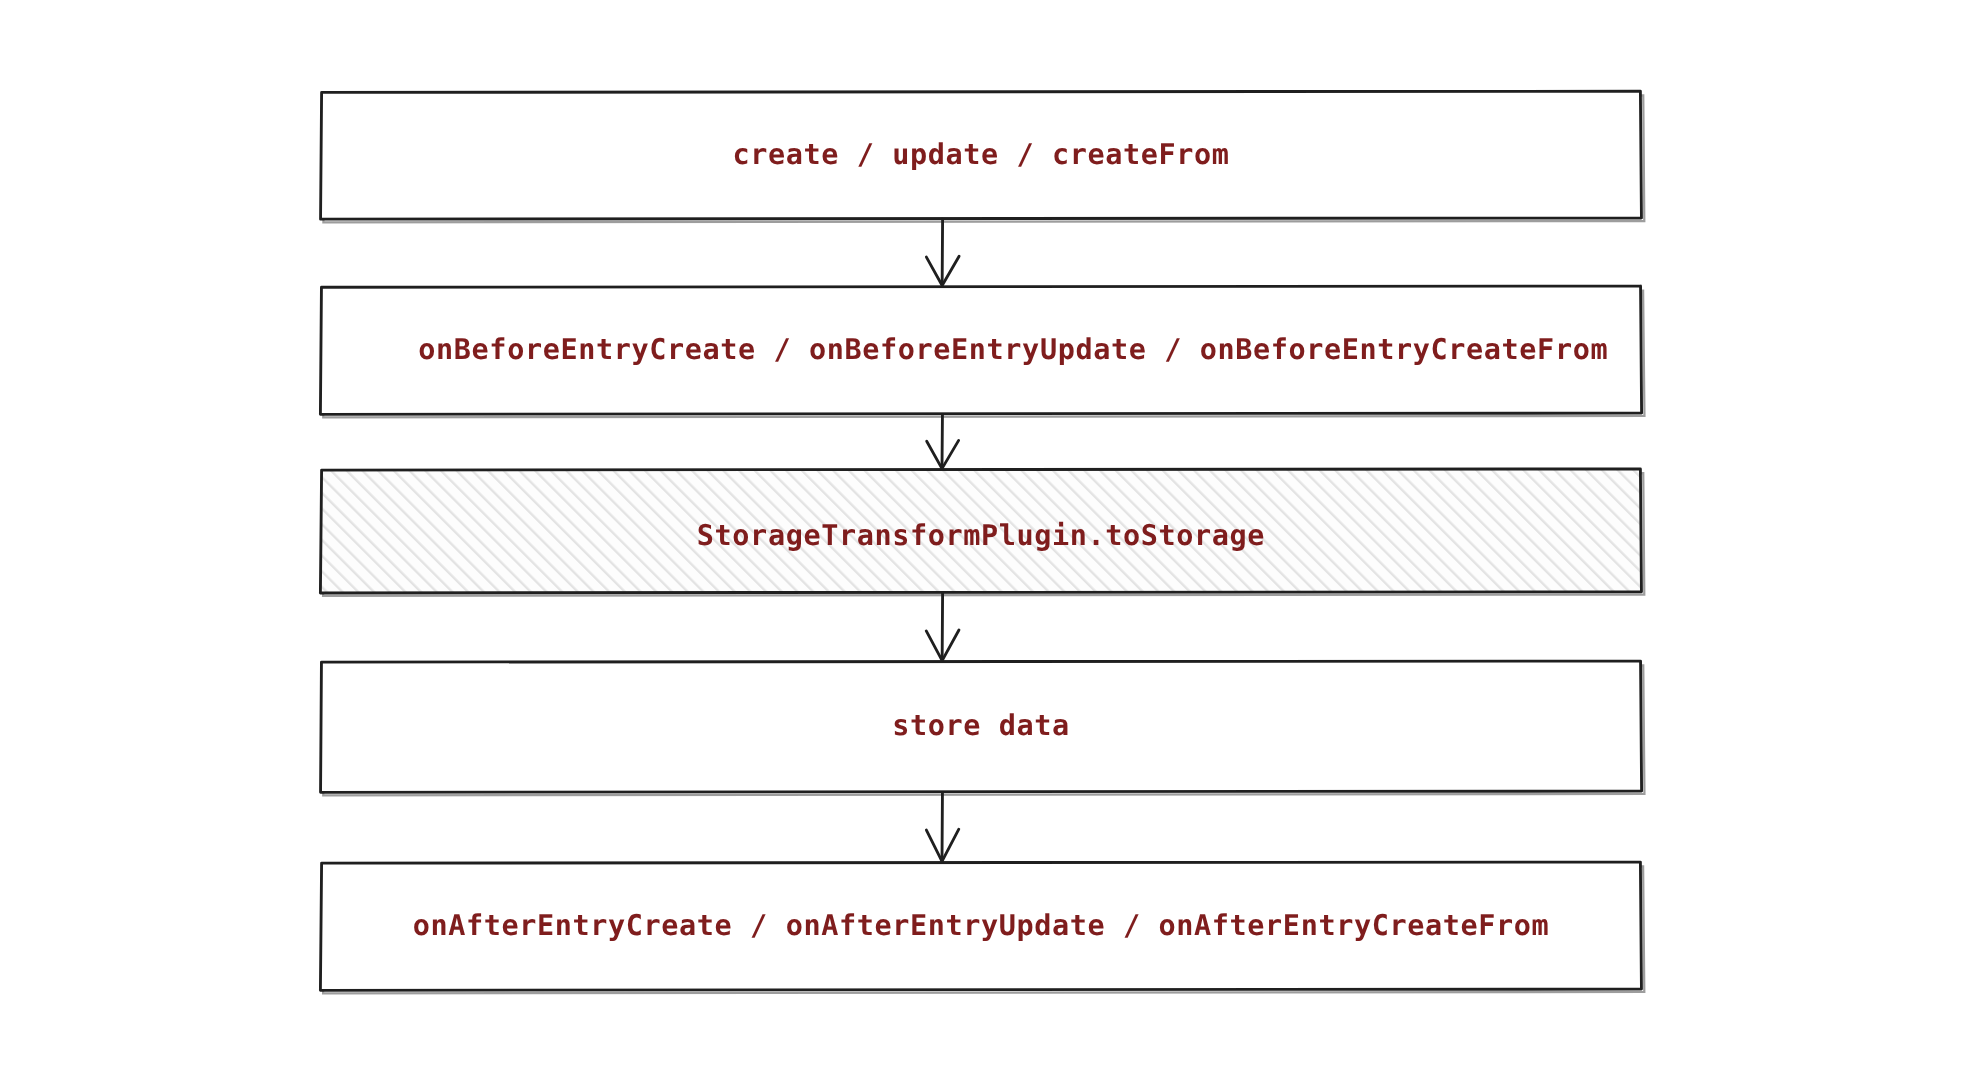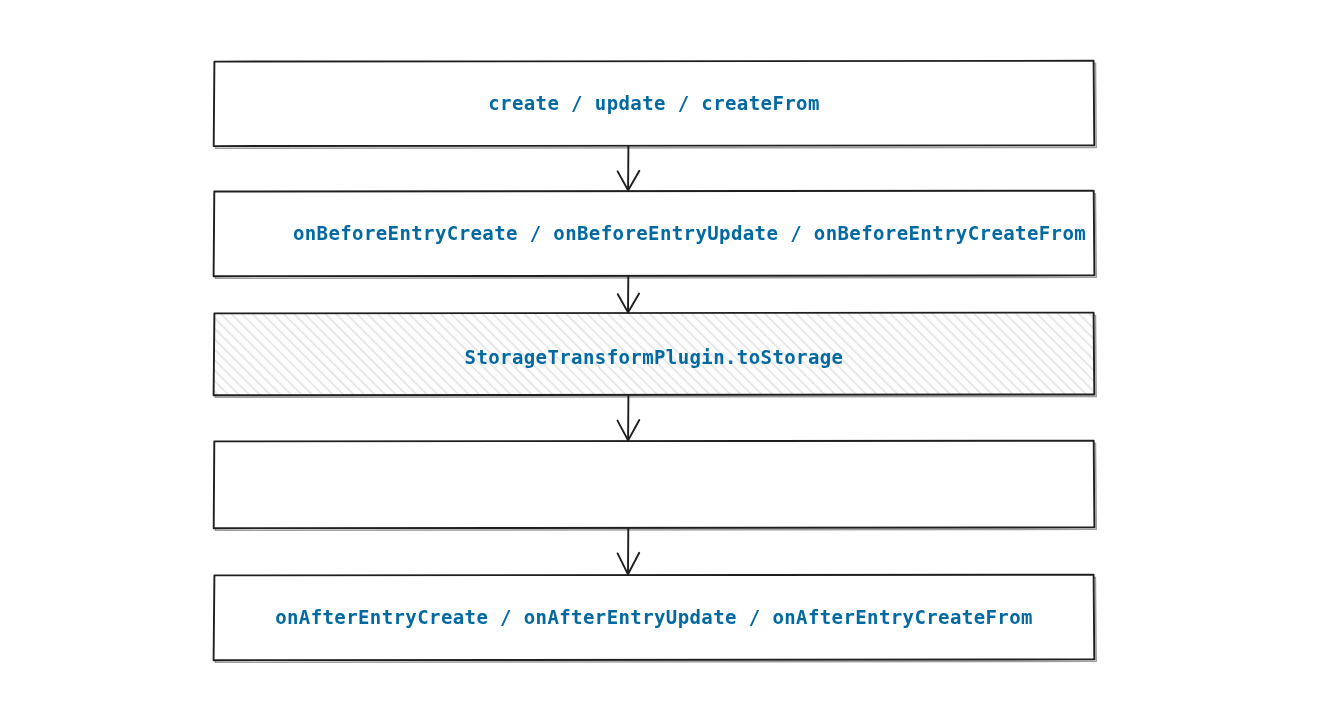--- a/index.html
+++ b/index.html
@@ -41,28 +41,28 @@
     display: flex;
     align-items: center;
     justify-content: center;
     pointer-events: auto;
     box-sizing: border-box;
   }
   .node-label {
     font-family: "DejaVu Sans Mono", "Liberation Mono", monospace;
     font-size: 19px;
     font-weight: bold;
-    color: #0369a1;
+    color: #7f1d1d;
     letter-spacing: 0.4px;
     white-space: pre;
     line-height: 1;
     user-select: none;
   }
   .node-n0 { left: 214px; top: 61px;  width: 880px; height: 85px; }
-  .node-n1 { left: 214px; top: 191px; width: 951px; height: 85px; }
+  .node-n1 { left: 200px; top: 191px; width: 951px; height: 85px; }
   .node-n2 { left: 214px; top: 313px; width: 880px; height: 88px; }
   .node-n3 { left: 214px; top: 441px; width: 880px; height: 86px; }
   .node-n4 { left: 214px; top: 575px; width: 880px; height: 84px; }
 </style>
 </head>
 <body>
 
 <div id="diagram-root">
 
   <svg class="flow-svg" viewBox="0 0 1323 710" xmlns="http://www.w3.org/2000/svg">
@@ -122,18 +122,21 @@
   <div class="node-layer">
     <div class="flow-node node-n0">
       <span class="node-label">create / update / createFrom</span>
     </div>
     <div class="flow-node node-n1">
       <span class="node-label">onBeforeEntryCreate / onBeforeEntryUpdate / onBeforeEntryCreateFrom</span>
     </div>
     <div class="flow-node node-n2">
       <span class="node-label">StorageTransformPlugin.toStorage</span>
     </div>
+    <div class="flow-node node-n3">
+      <span class="node-label">store data</span>
+    </div>
     <div class="flow-node node-n4">
       <span class="node-label">onAfterEntryCreate / onAfterEntryUpdate / onAfterEntryCreateFrom</span>
     </div>
   </div>
 
 </div>
 
 </body></html>

